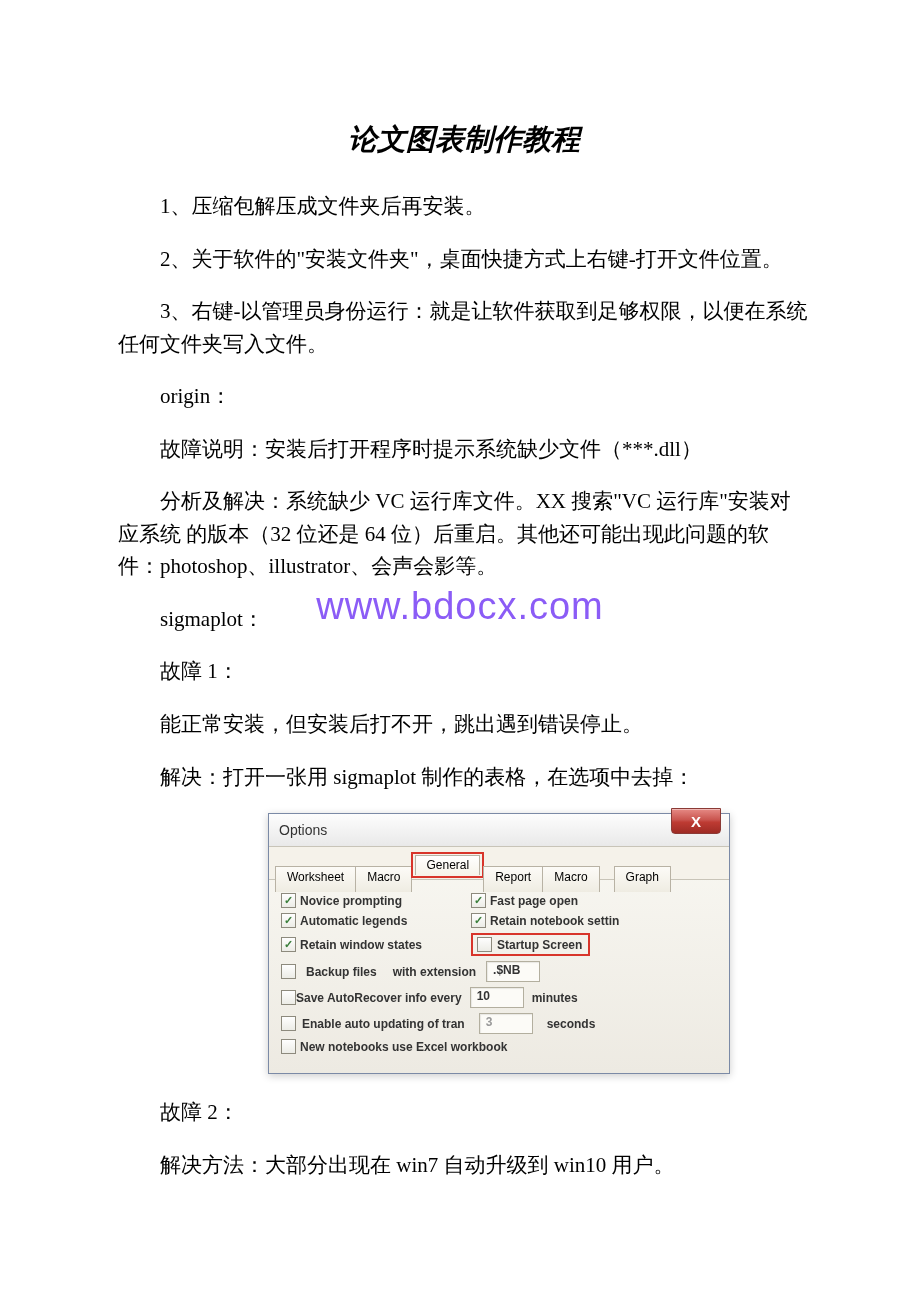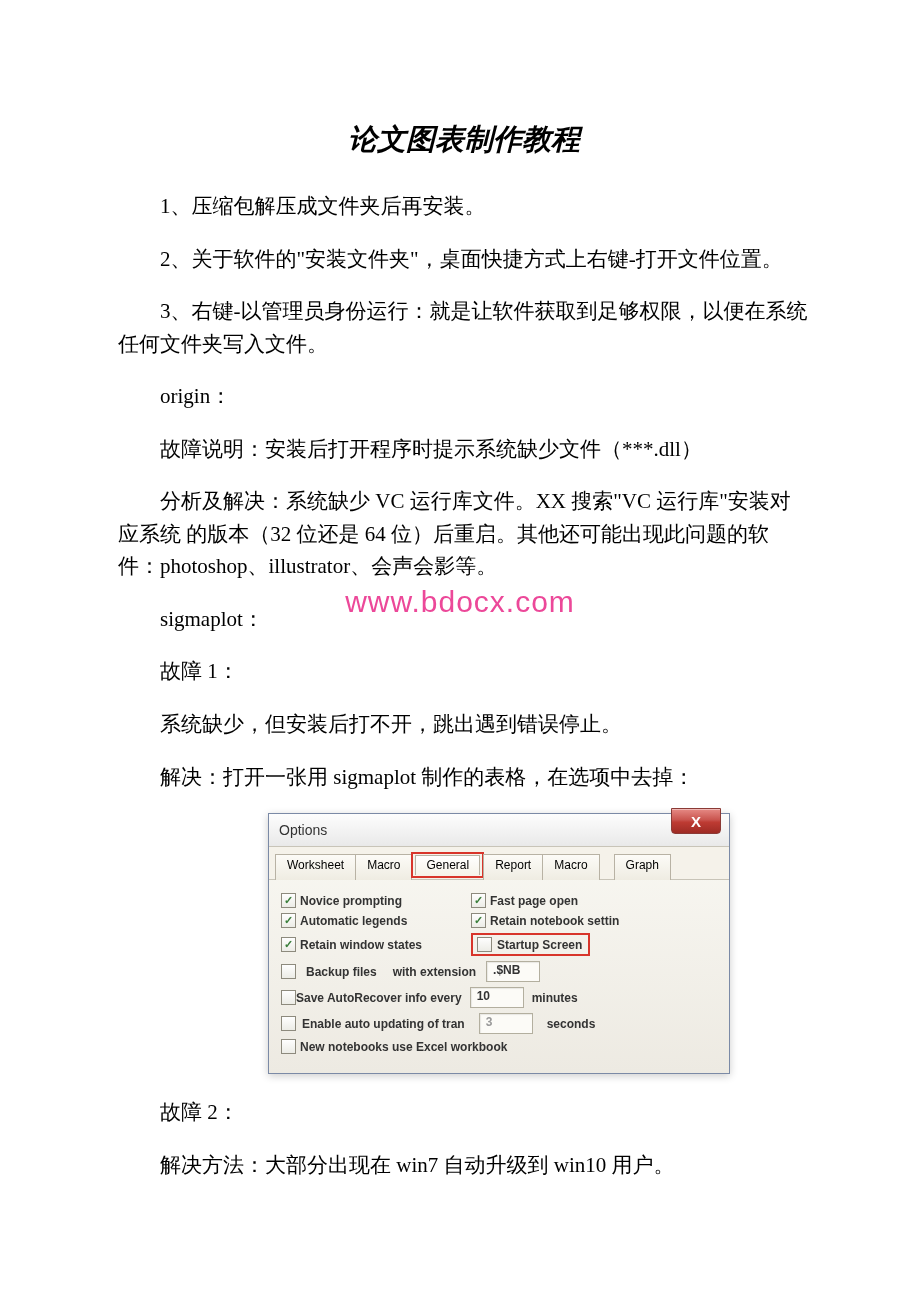--- a/index.html
+++ b/index.html
@@ -27,23 +27,23 @@
     text-indent: 2em;
   }
   .latin {
     font-family: "Times New Roman", Times, serif;
   }
   .watermark {
     position: absolute;
     left: 50%;
     transform: translateX(-50%);
     top: 585px;
-    font-size: 30px;
+    font-size: 38px;
     letter-spacing: 1px;
-    color: #ec4899;
+    color: #8b5cf6;
     font-family: Arial, sans-serif;
     pointer-events: none;
     z-index: 0;
   }
   .content {
     position: relative;
     z-index: 1;
   }
 
   
@@ -92,21 +92,21 @@
     gap: 0;
   }
   .tab {
     border: 1px solid #b8b2a4;
     border-bottom: none;
     padding: 3px 11px 4px 11px;
     font-size: 12px;
     background: linear-gradient(#fcfbf7, #efece2);
     margin-right: -1px;
     position: relative;
-    top: 1px;
+    top: 13px;
   }
   .tab.general-wrap {
     border: 2.5px solid #d8352b;
     padding: 1px 2px;
     top: -1px;
     background: transparent;
   }
   .tab.general-wrap .inner {
     border: 1px solid #b8b2a4;
     border-bottom: none;
@@ -185,21 +185,21 @@
     <h1>论文图表制作教程</h1>
 
     <p>1、压缩包解压成文件夹后再安装。</p>
     <p>2、关于软件的"安装文件夹"，桌面快捷方式上右键-打开文件位置。</p>
     <p>3、右键-以管理员身份运行：就是让软件获取到足够权限，以便在系统任何文件夹写入文件。</p>
     <p class="latin">origin：</p>
     <p>故障说明：安装后打开程序时提示系统缺少文件（***.dll）</p>
     <p>分析及解决：系统缺少 VC 运行库文件。XX 搜索"VC 运行库"安装对应系统 的版本（32 位还是 64 位）后重启。其他还可能出现此问题的软件：photoshop、illustrator、会声会影等。</p>
     <p class="latin">sigmaplot：</p>
     <p>故障 1：</p>
-    <p>系统缺少，但安装后打不开，跳出遇到错误停止。</p>
+    <p>能正常安装，但安装后打不开，跳出遇到错误停止。</p>
     <p>解决：打开一张用 sigmaplot 制作的表格，在选项中去掉：</p>
 
     <div class="options-box">
       <div class="options-titlebar">
         <span>Options</span>
         <div class="close-btn">
           <span>X</span>
         </div>
       </div>
       <div class="tabstrip">

